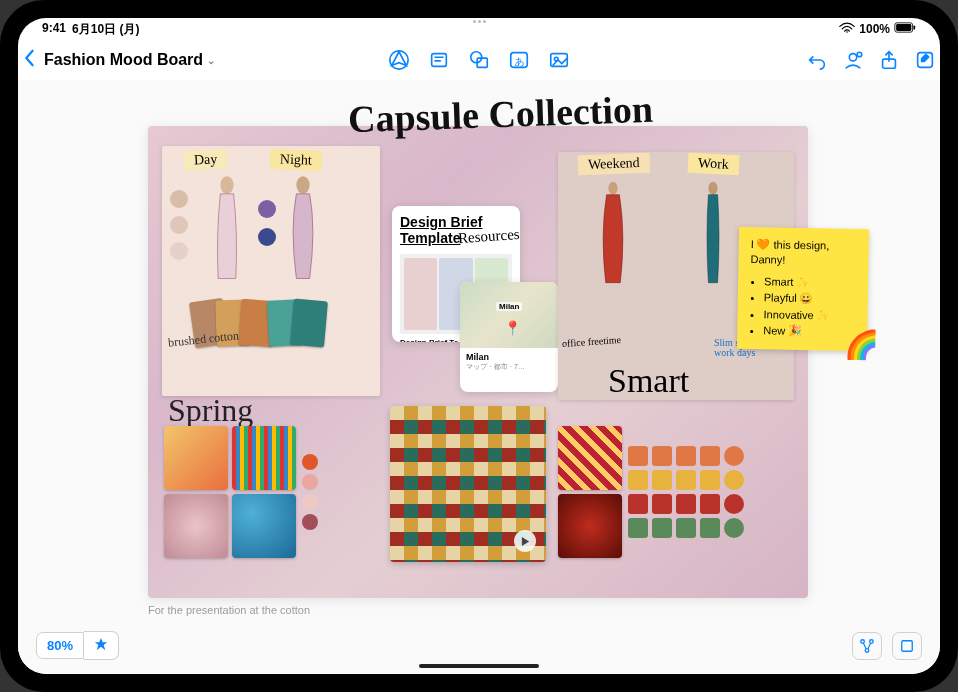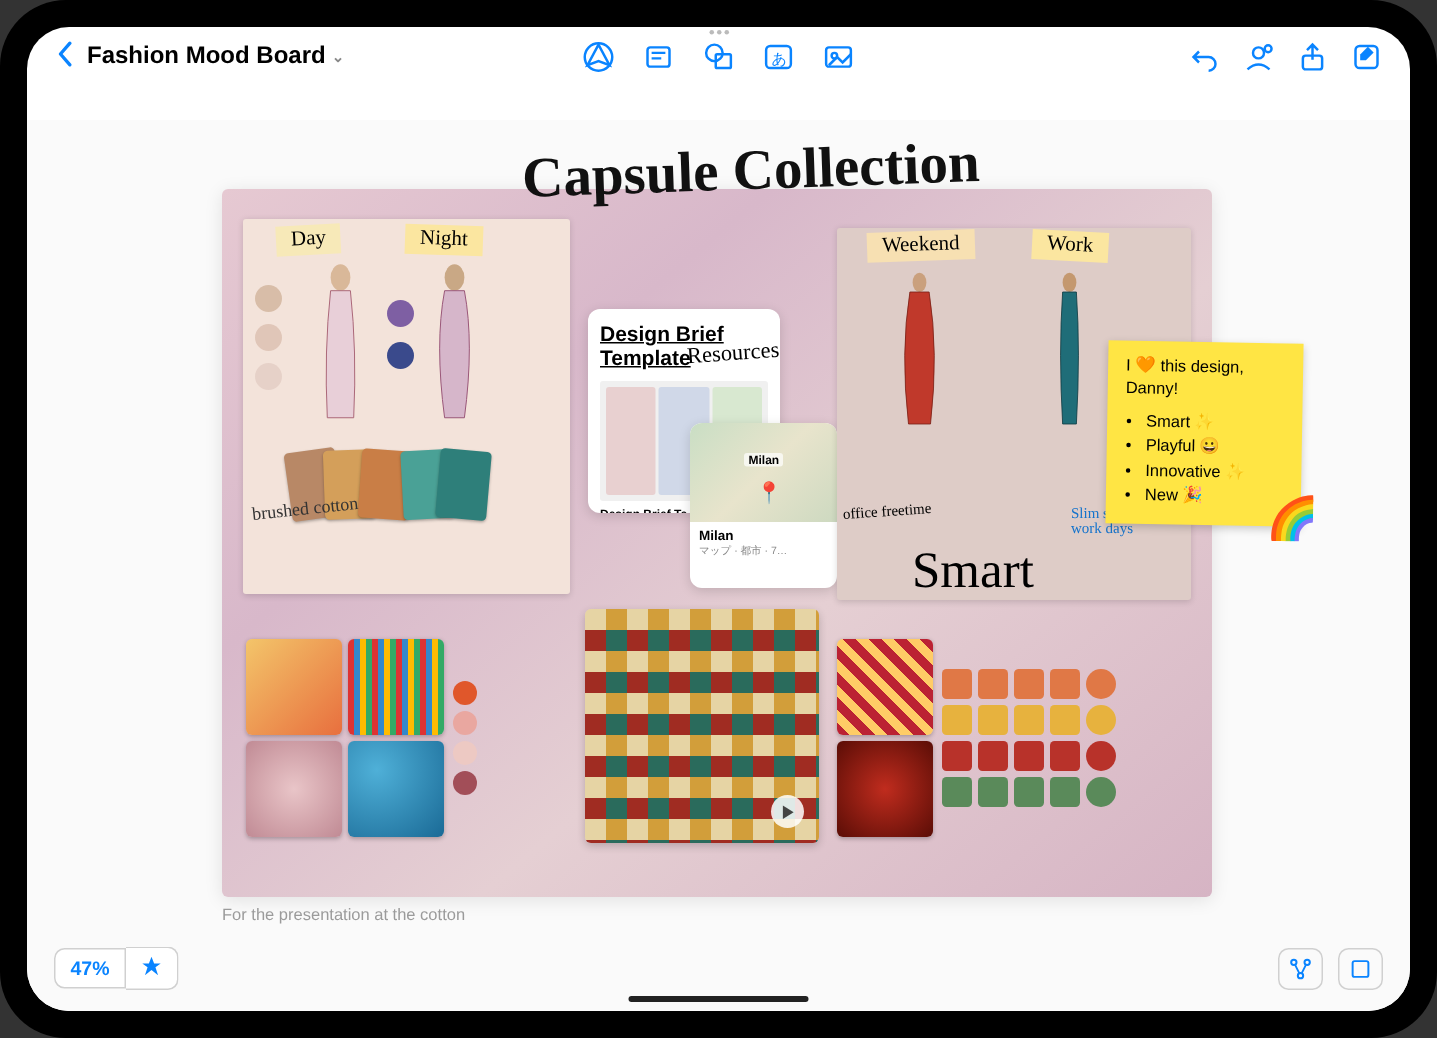--- a/index.html
+++ b/index.html
@@ -39,21 +39,21 @@
       font-weight: 600;
     }
     .status-left { display: flex; gap: 6px; }
     .status-right { display: flex; gap: 4px; align-items: center; }
     
     .toolbar {
       height: 40px;
       display: flex;
       align-items: center;
       justify-content: space-between;
-      padding: 0 18px;
+      padding: 0 4px;
     }
     .tb-left { display: flex; align-items: center; gap: 8px; }
     .tb-center { display: flex; gap: 18px; position: absolute; left: 50%; transform: translateX(-50%); }
     .tb-right { display: flex; gap: 14px; }
     .back-btn svg { width: 14px; height: 18px; }
     .doc-title { font-size: 16px; font-weight: 600; display: flex; align-items: center; gap: 4px; }
     .doc-title .chev { font-size: 10px; color: #888; }
     .tb-icon { width: 22px; height: 22px; display: flex; align-items: center; justify-content: center; }
     .tb-icon svg { stroke: #0a84ff; fill: none; stroke-width: 1.8; }
     
@@ -192,20 +192,42 @@
 
 <div class="device">
   <div class="screen">
 
     <div class="grabber">
       <span></span>
         <span></span>
         <span></span>
     </div>
 
+    <div class="status-bar">
+      <div class="status-left">
+        <span>9:41</span>
+        <span>6月10日 (月)</span>
+      </div>
+      <div class="status-right">
+        <span>
+          <svg viewBox="0 0 20 14" width="16" height="12">
+              <path d="M1 5 Q10 -3 19 5 M4 8 Q10 2 16 8 M7 11 Q10 8 13 11" stroke="#000" fill="none" stroke-width="1.5" stroke-linecap="round"></path>
+              <circle cx="10" cy="12" r="1" fill="#000"></circle>
+            </svg>
+        </span>
+        <span>100%</span>
+        <span>
+          <svg viewBox="0 0 26 13" width="22" height="11">
+              <rect x="1" y="1" width="21" height="11" rx="2.5" fill="none" stroke="#000"></rect>
+              <rect x="2.5" y="2.5" width="18" height="8" rx="1.5" fill="#000"></rect>
+              <rect x="23" y="4" width="2" height="5" rx="1" fill="#000"></rect>
+            </svg>
+        </span>
+      </div>
+    </div>
 
     <div class="toolbar">
       <div class="tb-left">
         <span class="back-btn">
           <svg viewBox="0 0 12 20">
               <path d="M10 2 L3 10 L10 18" stroke="#0a84ff" fill="none" stroke-width="2.5" stroke-linecap="round" stroke-linejoin="round"></path>
             </svg>
         </span>
         <span class="doc-title">
           <span>Fashion Mood Board</span>
@@ -301,20 +323,21 @@
           <span class="palette-dot" style="left:96px;top:82px;background:#3a4a8c"></span>
           <div class="swatch-row">
             <div class="swatch" style="background:#b88866;transform:rotate(-8deg)"></div>
             <div class="swatch" style="background:#d49f5a;transform:rotate(-2deg);margin-left:-10px"></div>
             <div class="swatch" style="background:#c97e46;transform:rotate(4deg);margin-left:-10px"></div>
             <div class="swatch" style="background:#4aa196;transform:rotate(-3deg);margin-left:-6px"></div>
             <div class="swatch" style="background:#2e7f7a;transform:rotate(5deg);margin-left:-10px"></div>
           </div>
           <div class="anno-cotton">brushed cotton</div>
         </div>
+        <div class="spring-label">Spring</div>
 
         <div class="doc-card">
           <div class="dc-title">Design Brief Template</div>
           <div class="dc-body">
             <div style="flex:1;background:#e8d0d0;border-radius:2px"></div>
             <div style="flex:1;background:#d0d8e8;border-radius:2px"></div>
             <div style="flex:1;background:#d8e8d0;border-radius:2px"></div>
           </div>
           <div class="dc-footer">Design Brief Te…</div>
           <div class="dc-sub">Pages 書類 · 2 M…</div>
@@ -420,21 +443,21 @@
               <div class="pat" style="background:#5a8a5a"></div>
               <div class="pat" style="background:#5a8a5a;border-radius:50%"></div>
           </div>
         </div>
 
       </div>
 
       <div class="caption">For the presentation at the cotton</div>
 
       <div class="zoom-ctrl">
-        <div class="zoom-btn">47%</div>
+        <div class="zoom-btn">80%</div>
         <div class="zoom-btn">
           <svg viewBox="0 0 16 16" width="14" height="14">
               <path d="M8 1 L10 6 L15 6 L11 9 L13 15 L8 11 L3 15 L5 9 L1 6 L6 6 Z" fill="#0a84ff"></path>
             </svg>
         </div>
       </div>
       <div class="bot-right">
         <div class="bot-btn">
           <svg viewBox="0 0 18 18" width="16" height="16">
               <circle cx="4" cy="4" r="2" fill="none" stroke="#0a84ff" stroke-width="1.5"></circle>

